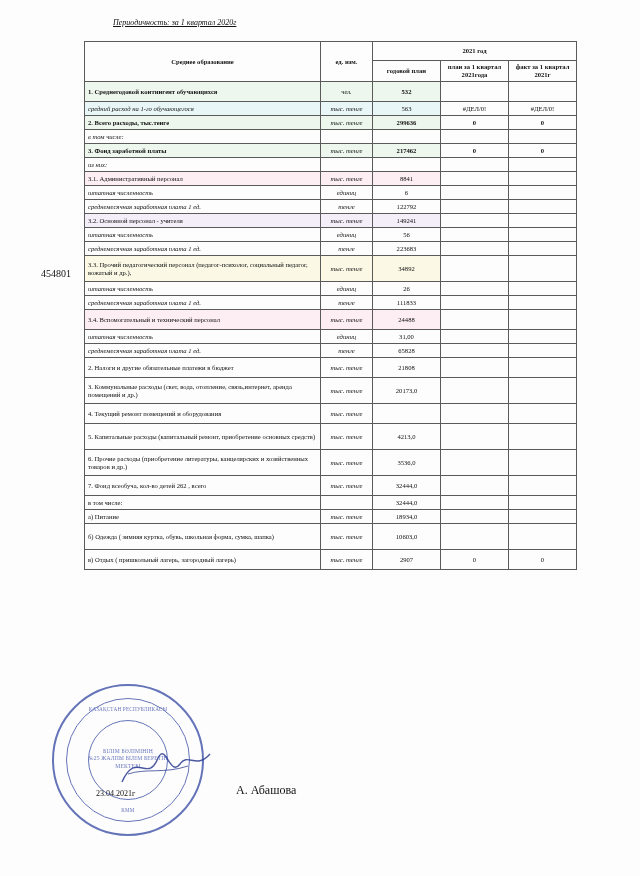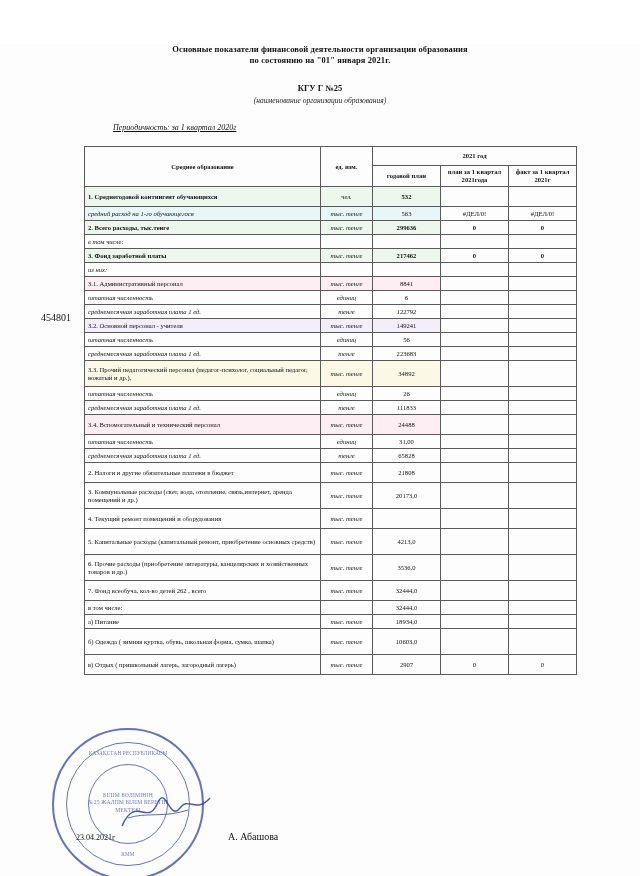--- a/index.html
+++ b/index.html
@@ -92,29 +92,29 @@
   .wash-violet { background: #f4eef8; }
 
   .side-number {
     position: absolute;
     left: 41px;
     top: 268px;
     font-size: 10px;
   }
   .footer {
     position: absolute;
-    left: 76px;
+    left: 96px;
     bottom: 78px;
     font-size: 8px;
   }
   .sig-name {
     position: absolute;
-    left: 228px;
+    left: 236px;
     bottom: 78px;
-    font-size: 10px;
+    font-size: 12px;
   }
   .stamp {
     position: absolute;
     left: 52px;
     bottom: 40px;
     width: 148px;
     height: 148px;
     border-radius: 50%;
     border: 2.5px solid #2b3fa0;
     opacity: 0.72;
@@ -154,26 +154,20 @@
     height: 46px;
     pointer-events: none;
     opacity: 0.8;
   }
 </style>
 </head>
 <body>
 
 <div class="page">
 
-  <div class="header-block">
-    <div class="doc-title">Основные показатели финансовой деятельности организации образования</div>
-    <div class="doc-title">по состоянию на "01" января   2021г.</div>
-    <div class="org-name">КГУ Г №25</div>
-    <div class="org-caption">(наименование организации образования)</div>
-  </div>
 
   <div class="period">Периодичность: за  1 квартал 2020г</div>
 
   <div class="side-number">454801</div>
 
   <table class="main">
     <colgroup>
       <col class="c-label">
         <col class="c-unit">
         <col class="c-plan">

